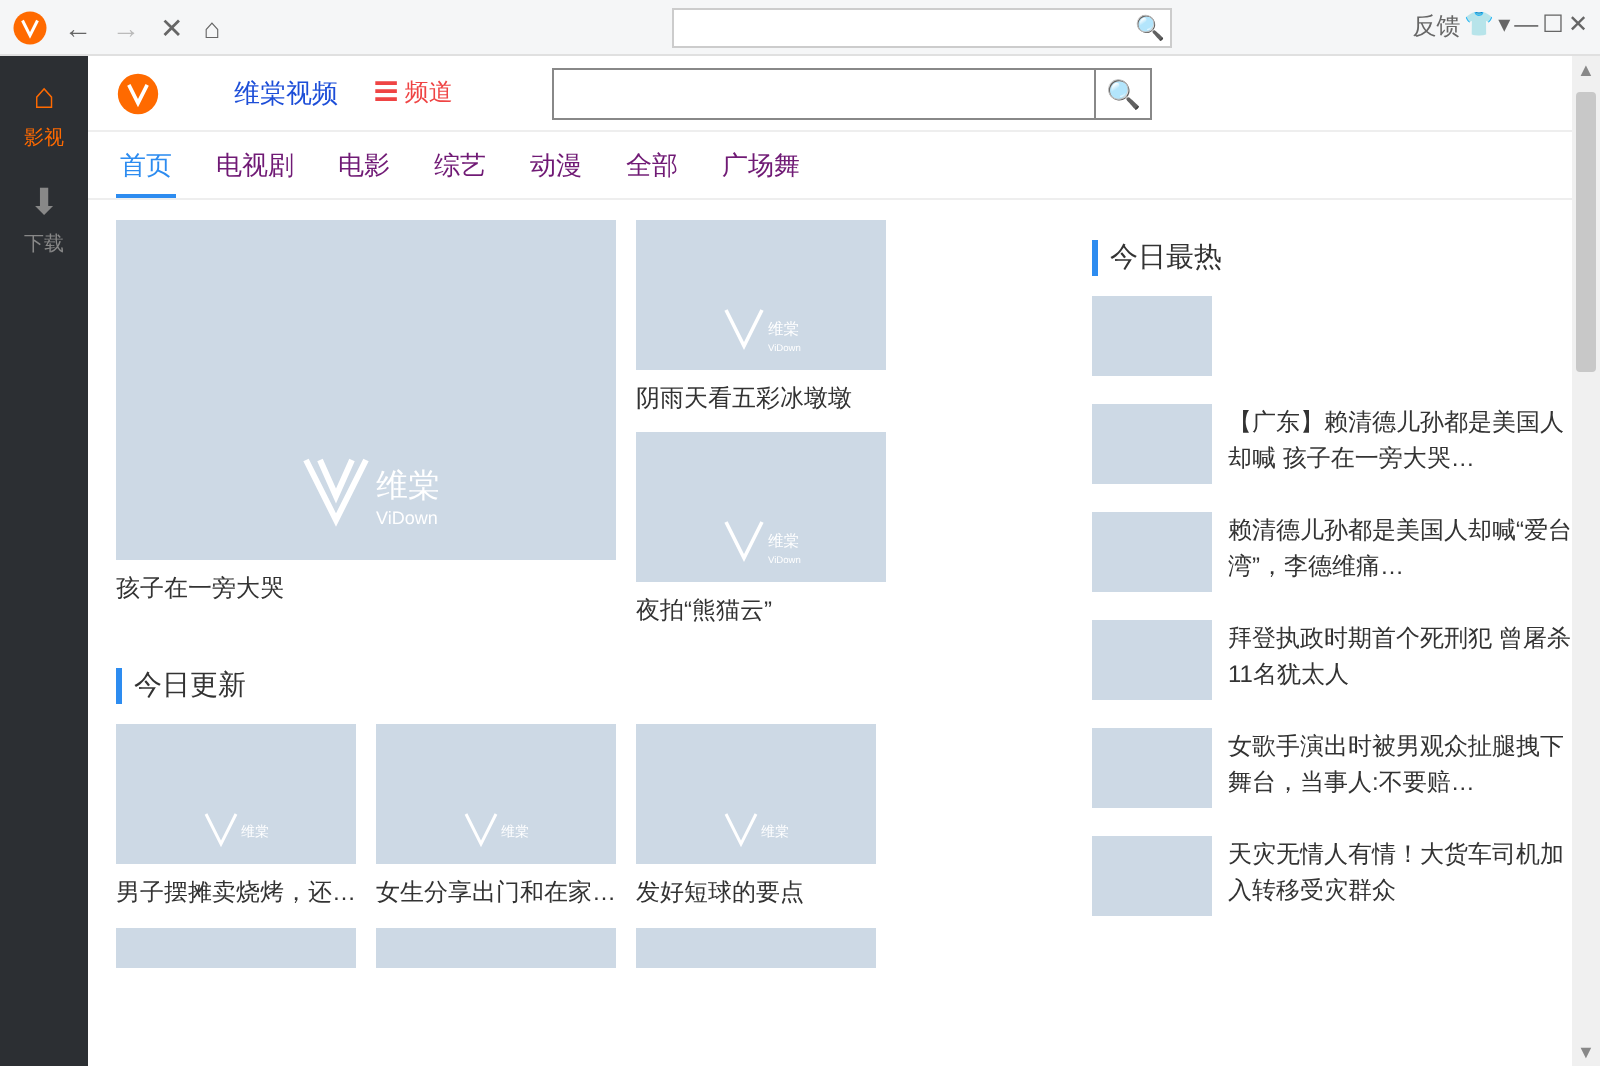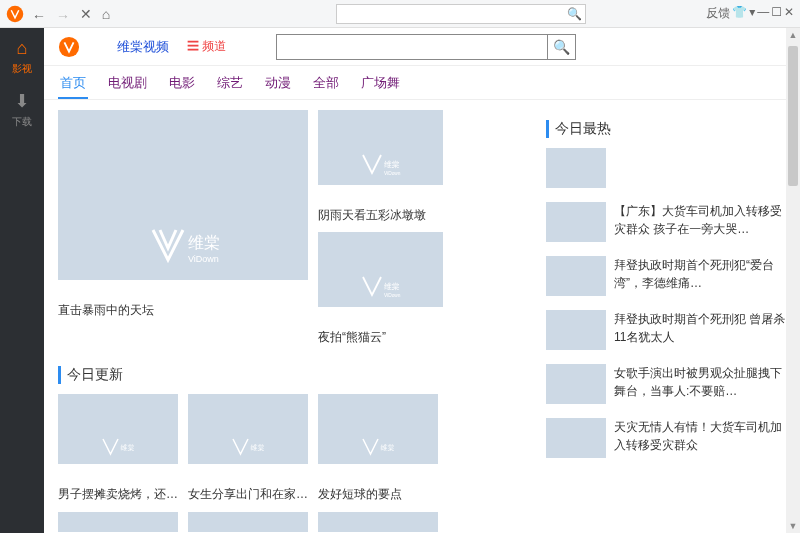--- a/index.html
+++ b/index.html
@@ -47,21 +47,21 @@
 .hero-row { display: flex; gap: 10px; margin-bottom: 20px; }
 .hero-big { width: 250px; }
 .hero-side { width: 125px; display: flex; flex-direction: column; gap: 8px; }
 
 .thumb { background: #cdd9e5; position: relative; overflow: hidden; }
 .thumb .ph { position: absolute; inset: 0; display: flex; align-items: flex-end; justify-content: center; }
 .thumb-big { height: 170px; }
 .thumb-sm { height: 75px; }
 .thumb-tiny { width: 60px; height: 40px; flex-shrink: 0; }
 
-.vid-title { color: #333; font-size: 12px; margin-top: 22px; line-height: 1.4; display: block; overflow: hidden; text-overflow: ellipsis; white-space: nowrap; }
+.vid-title { color: #333; font-size: 12px; margin-top: 6px; line-height: 1.4; display: block; overflow: hidden; text-overflow: ellipsis; white-space: nowrap; }
 
 .section-title { font-size: 14px; color: #333; border-left: 3px solid #2d8cf0; padding-left: 6px; margin: 10px 0; font-weight: normal; }
 
 .grid { display: flex; gap: 10px; flex-wrap: wrap; }
 .grid .card { width: 120px; }
 .grid .card .thumb { height: 70px; }
 
 .hot-list .hot-item { display: flex; gap: 8px; margin-bottom: 14px; cursor: pointer; }
 .hot-text { font-size: 12px; color: #333; line-height: 1.5; overflow: hidden; max-height: 36px; }
 
@@ -145,21 +145,21 @@
             <div class="hero-big">
               <div class="thumb thumb-big">
                 <div class="ph">
                     <svg width="100" height="60" viewBox="0 0 100 60">
                       <path d="M20 10 L35 40 L50 10 M27 10 L35 28 L43 10" stroke="#fff" stroke-width="3" fill="none"></path>
                       <text x="55" y="28" fill="#fff" font-size="16">维棠</text>
                       <text x="55" y="42" fill="#fff" font-size="9">ViDown</text>
                     </svg>
                   </div>
               </div>
-              <span class="vid-title">直击暴雨中的天坛</span>
+              <span class="vid-title">孩子在一旁大哭</span>
             </div>
             <div class="hero-side">
               <div>
                 <div class="thumb thumb-sm">
                     <div class="ph">
                       <svg width="60" height="36" viewBox="0 0 100 60">
                         <path d="M20 10 L35 40 L50 10" stroke="#fff" stroke-width="3" fill="none"></path>
                         <text x="55" y="30" fill="#fff" font-size="13">维棠</text>
                         <text x="55" y="44" fill="#fff" font-size="8">ViDown</text>
                       </svg>
@@ -232,25 +232,25 @@
         </div>
 
         <div class="right-col">
           <h3 class="section-title">今日最热</h3>
           <div class="hot-list">
             <div class="hot-item">
                 <div class="thumb thumb-tiny"></div>
               </div>
             <div class="hot-item">
                 <div class="thumb thumb-tiny"></div>
-                <div class="hot-text">【广东】大货车司机加入转移受灾群众 孩子在一旁大哭…</div>
-              </div>
-            <div class="hot-item">
-                <div class="thumb thumb-tiny"></div>
-                <div class="hot-text">拜登执政时期首个死刑犯“爱台湾”，李德维痛…</div>
+                <div class="hot-text">【广东】赖清德儿孙都是美国人却喊 孩子在一旁大哭…</div>
+              </div>
+            <div class="hot-item">
+                <div class="thumb thumb-tiny"></div>
+                <div class="hot-text">赖清德儿孙都是美国人却喊“爱台湾”，李德维痛…</div>
               </div>
             <div class="hot-item">
                 <div class="thumb thumb-tiny"></div>
                 <div class="hot-text">拜登执政时期首个死刑犯 曾屠杀11名犹太人</div>
               </div>
             <div class="hot-item">
                 <div class="thumb thumb-tiny"></div>
                 <div class="hot-text">女歌手演出时被男观众扯腿拽下舞台，当事人:不要赔…</div>
               </div>
             <div class="hot-item">

